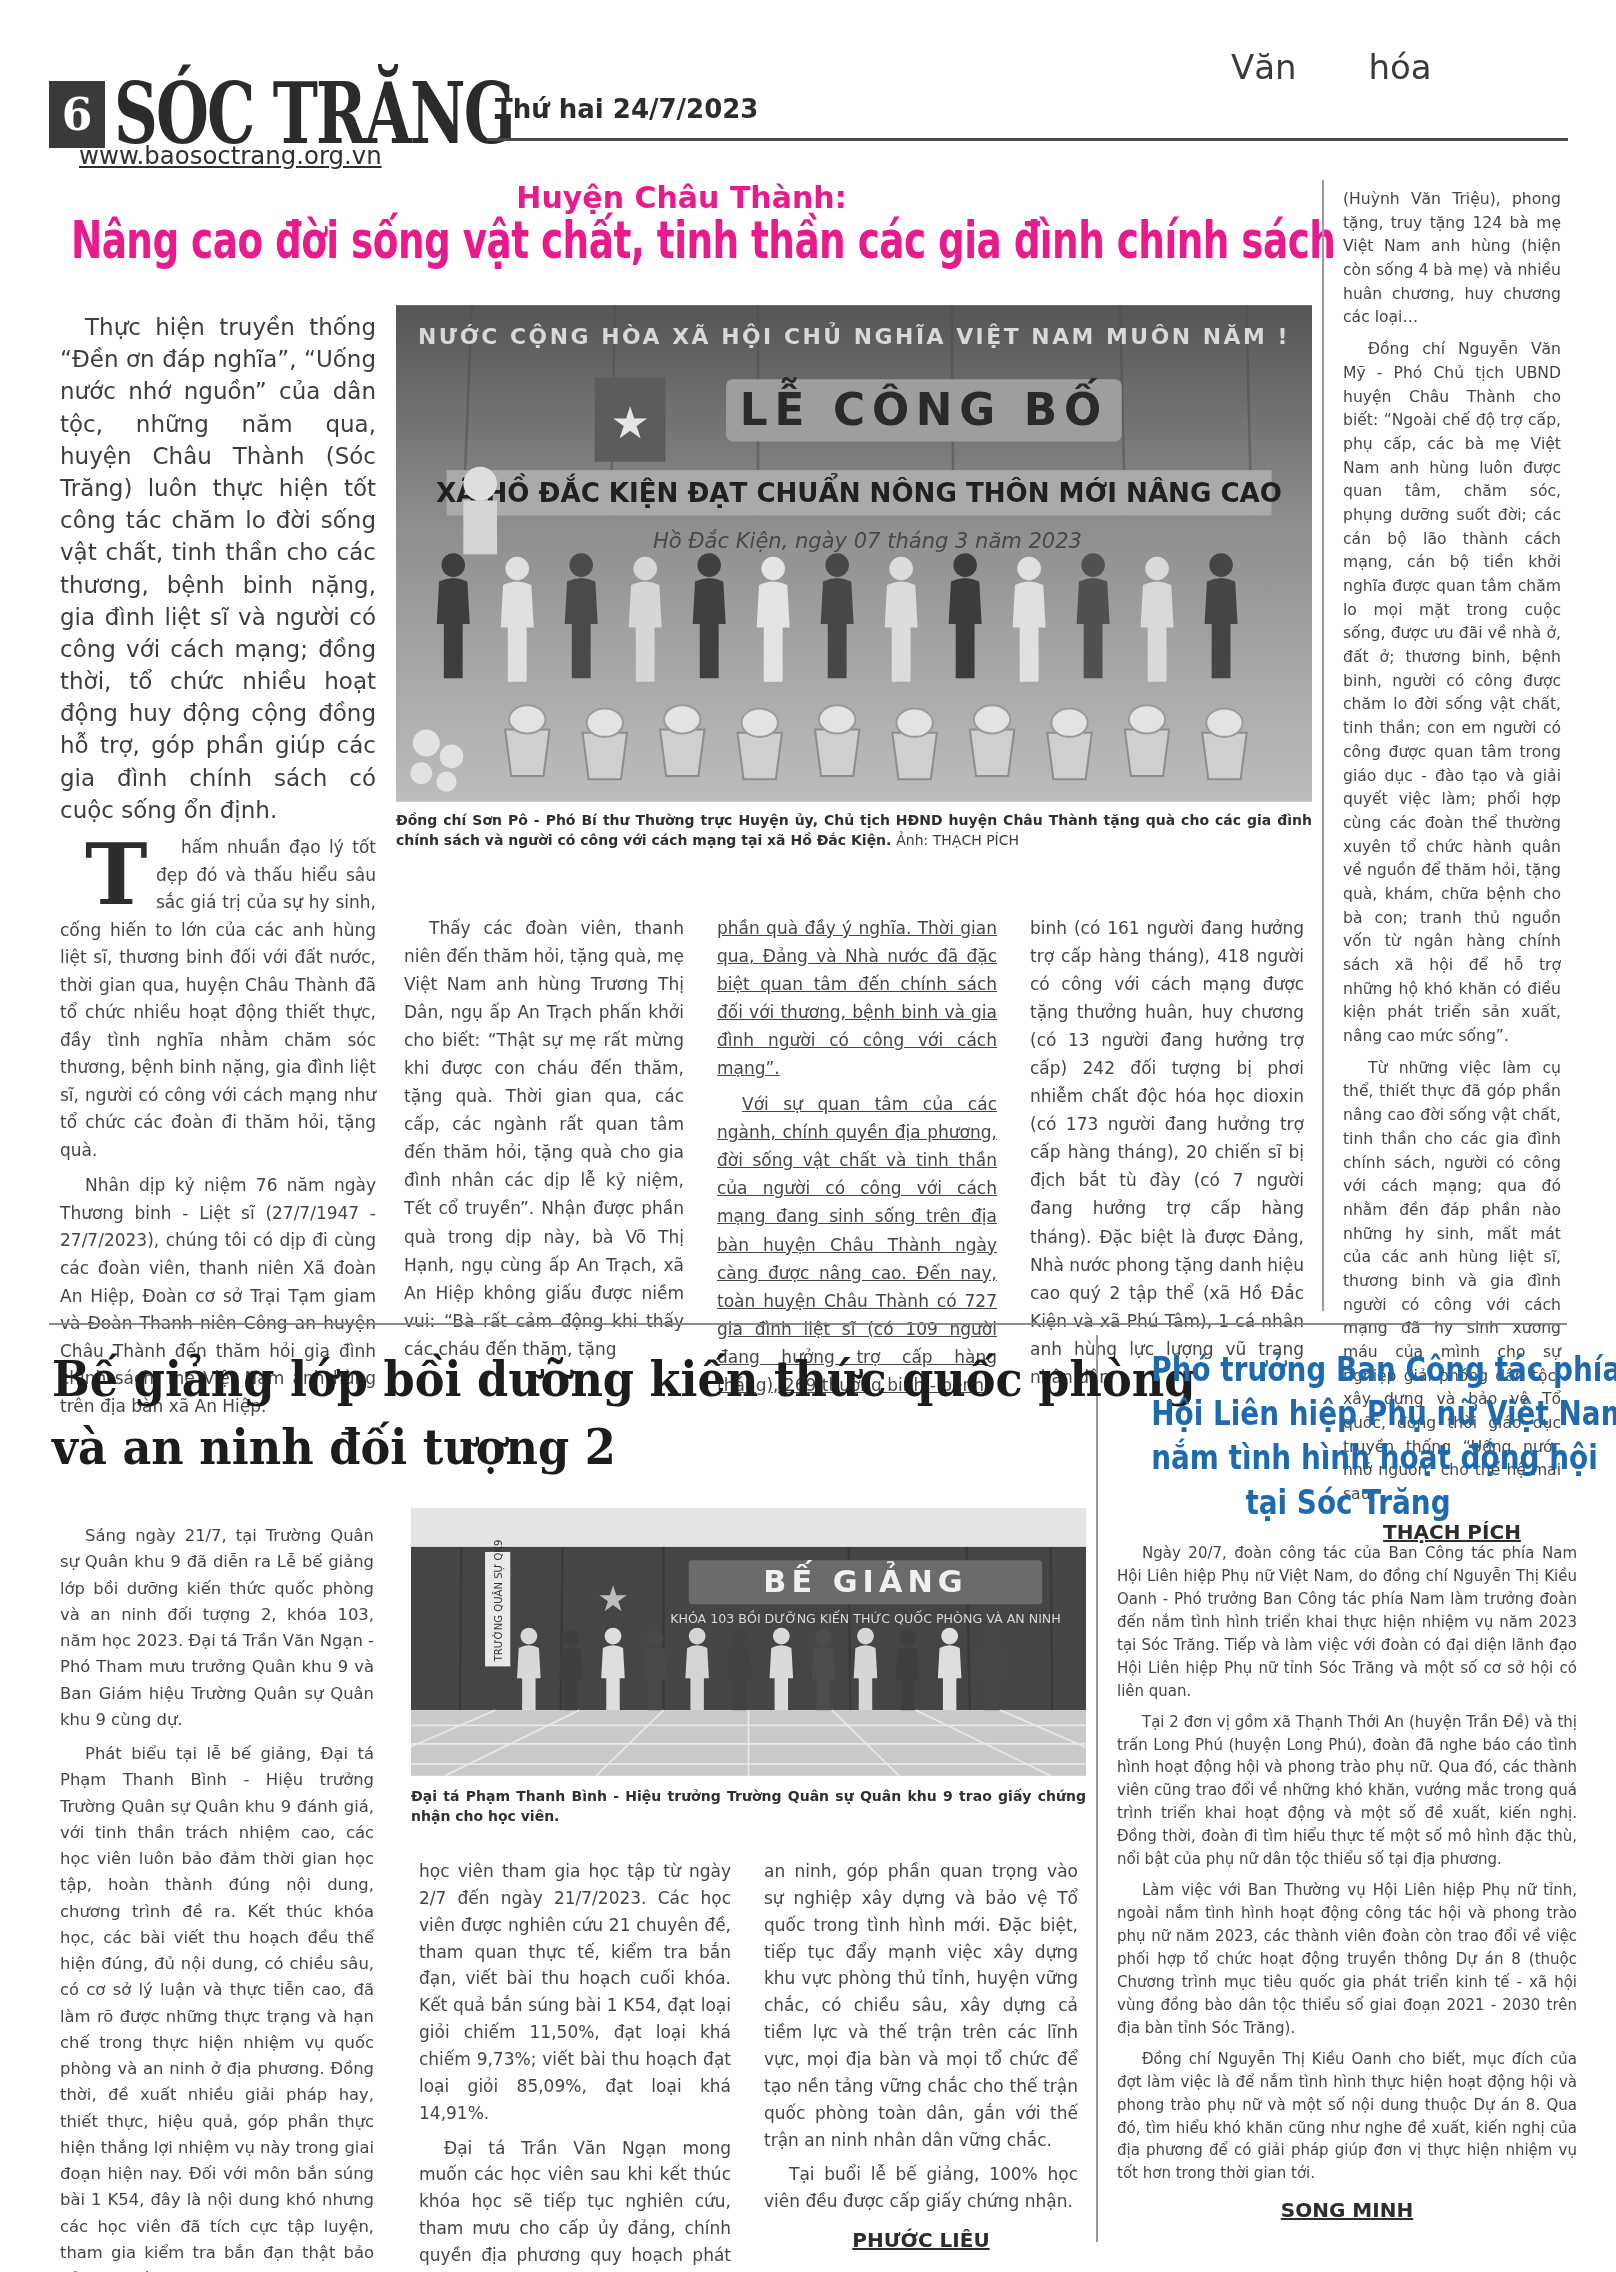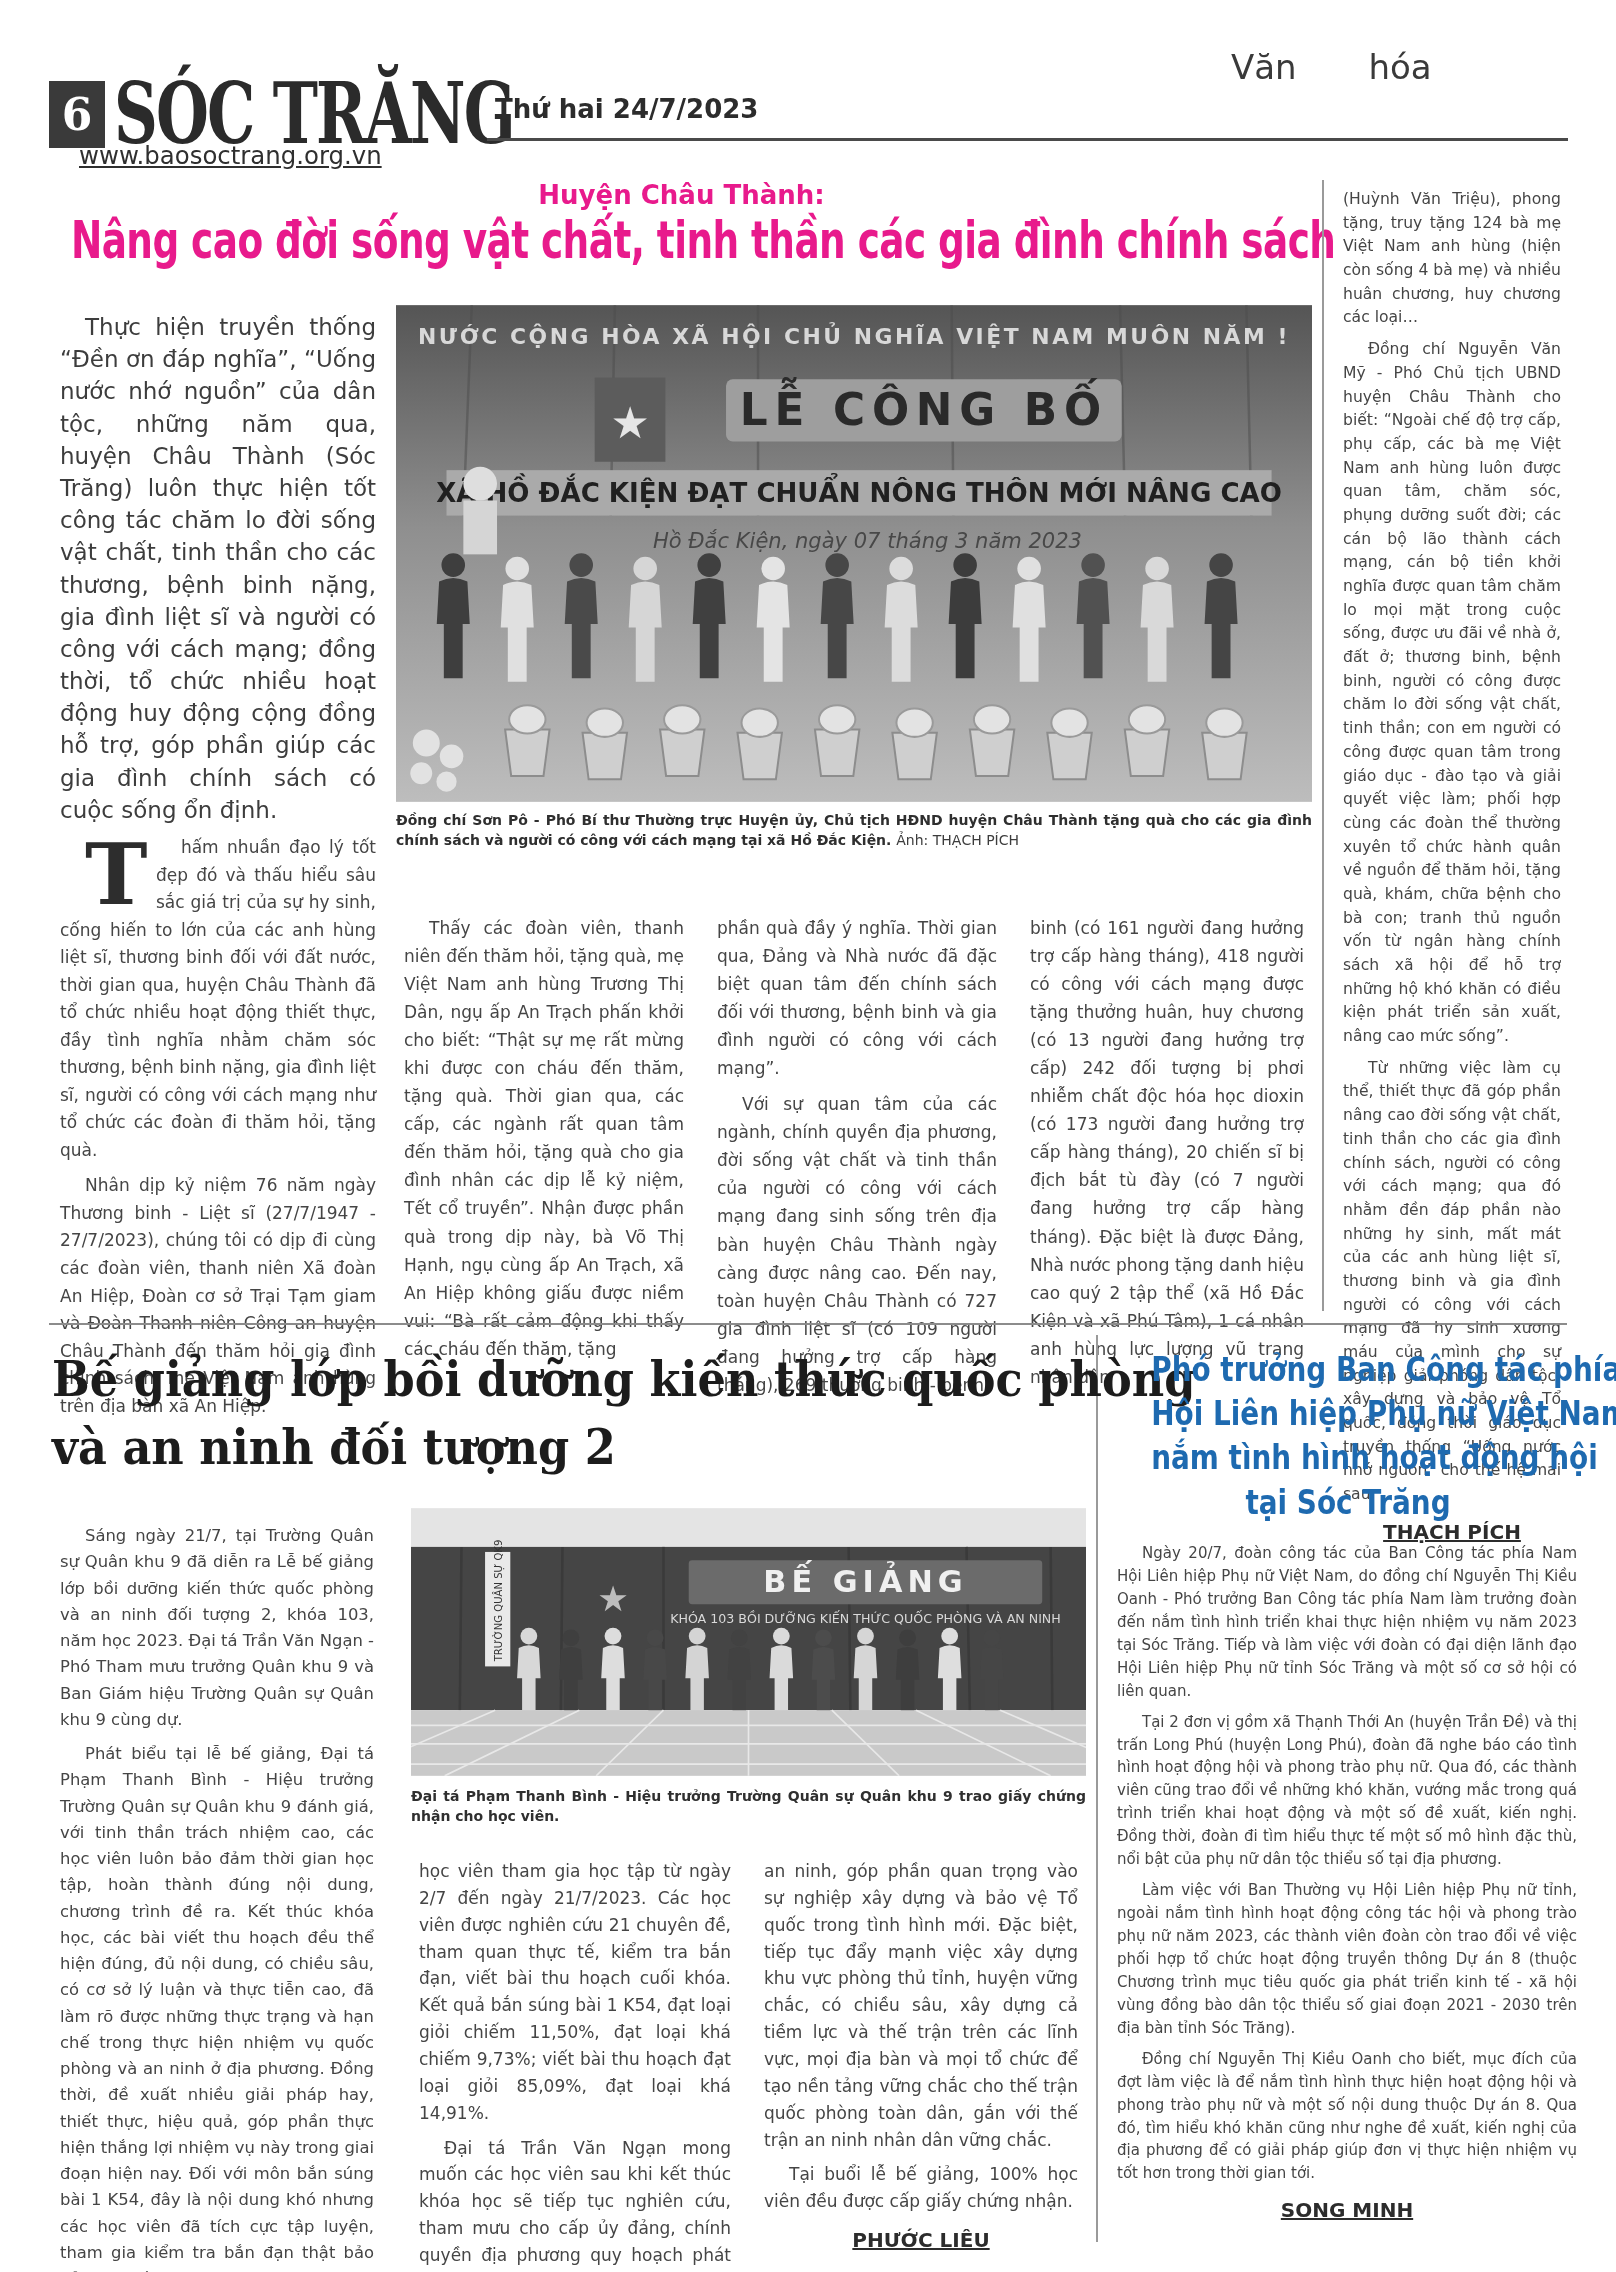--- a/index.html
+++ b/index.html
@@ -14,21 +14,21 @@
   .masthead{left:114px;top:74px;font-family:"DejaVu Serif",serif;font-weight:bold;
             font-size:81px;line-height:0.95;color:#2b2b2b;letter-spacing:-2.5px;
             white-space:nowrap;transform:scale(0.75,1.05);transform-origin:left top;}
   .hdr-date{left:495px;top:94px;font-weight:bold;font-size:26px;color:#2c2c2c;text-align:center;}
   .hdr-rule{left:487px;top:138px;width:1081px;height:2.5px;background:#4a4a4a;}
   .website{left:79px;top:141px;font-size:24.4px;color:#2f2f2f;text-decoration:underline;}
   .section{left:1231px;top:47px;font-size:34px;color:#3a3a3a;word-spacing:61px;}
 
   
   .a1-kicker{left:52px;top:180px;width:1259px;text-align:center;
-             font-weight:bold;font-size:26px;color:#e81a8c;}
+             font-weight:bold;font-size:30px;color:#e81a8c;}
   .a1-title{left:52px;top:210px;width:1259px;height:67px;display:flex;justify-content:center;margin-left:22px;}
   .a1-title-inner{white-space:nowrap;font-weight:bold;font-size:52px;color:#e81a8c;
                   letter-spacing:-0.8px;transform:scaleX(0.72);transform-origin:center;}
 
   .col p{margin:8px;text-align:justify;text-indent:25px;}
   .flush p:first-child{text-indent:0;}
 
   .a1-col1{left:52px;top:303px;width:332px;font-size:17px;line-height:1.62;}
   .intro{font-weight:normal;font-size:23px;line-height:1.4;color:#3d3d3d;
          text-align:justify;text-indent:34px;margin:0 0 8.4px 0;}
@@ -36,21 +36,21 @@
   .dropcap{float:left;font-family:"DejaVu Serif",serif;font-weight:bold;
            font-size:84px;line-height:0.78;margin:7.6px 8.4px 0 0;color:#2d2d2d;}
 
   .photo1{left:396px;top:305px;width:916px;height:497px;}
   .caption{font-weight:bold;font-size:14px;line-height:1.45;color:#2f2f2f;text-align:justify;}
   .caption .credit{font-weight:normal;color:#3c3c3c;}
   .a1-caption{left:396px;top:810px;width:916px;}
 
   .a1-colx{top:906px;width:296px;font-size:17px;line-height:1.65;}
   .a1-col2{left:396px;}
-  .a1-col3{left:709px;}
+  .a1-col3{left:709px;text-decoration:underline;}
   .a1-col4{left:1022px;width:290px;}
   .vrule1{left:1322px;top:180px;width:1.7px;height:1131px;background:#9a9a9a;}
   .a1-col5{left:1335px;top:180px;width:234px;font-size:15.6px;line-height:1.52;}
   .byline{font-weight:bold;font-size:20px;color:#2c2c2c;text-align:center;margin-top:10px;text-decoration:underline;}
 
   .hrule-mid{left:49px;top:1323px;width:1518px;height:1.7px;background:#8c8c8c;}
   .vrule2{left:1096px;top:1335px;width:1.7px;height:907px;background:#9a9a9a;}
 
   
   .a2-title{left:52px;top:1345px;width:1037px;font-family:"DejaVu Serif",serif;

